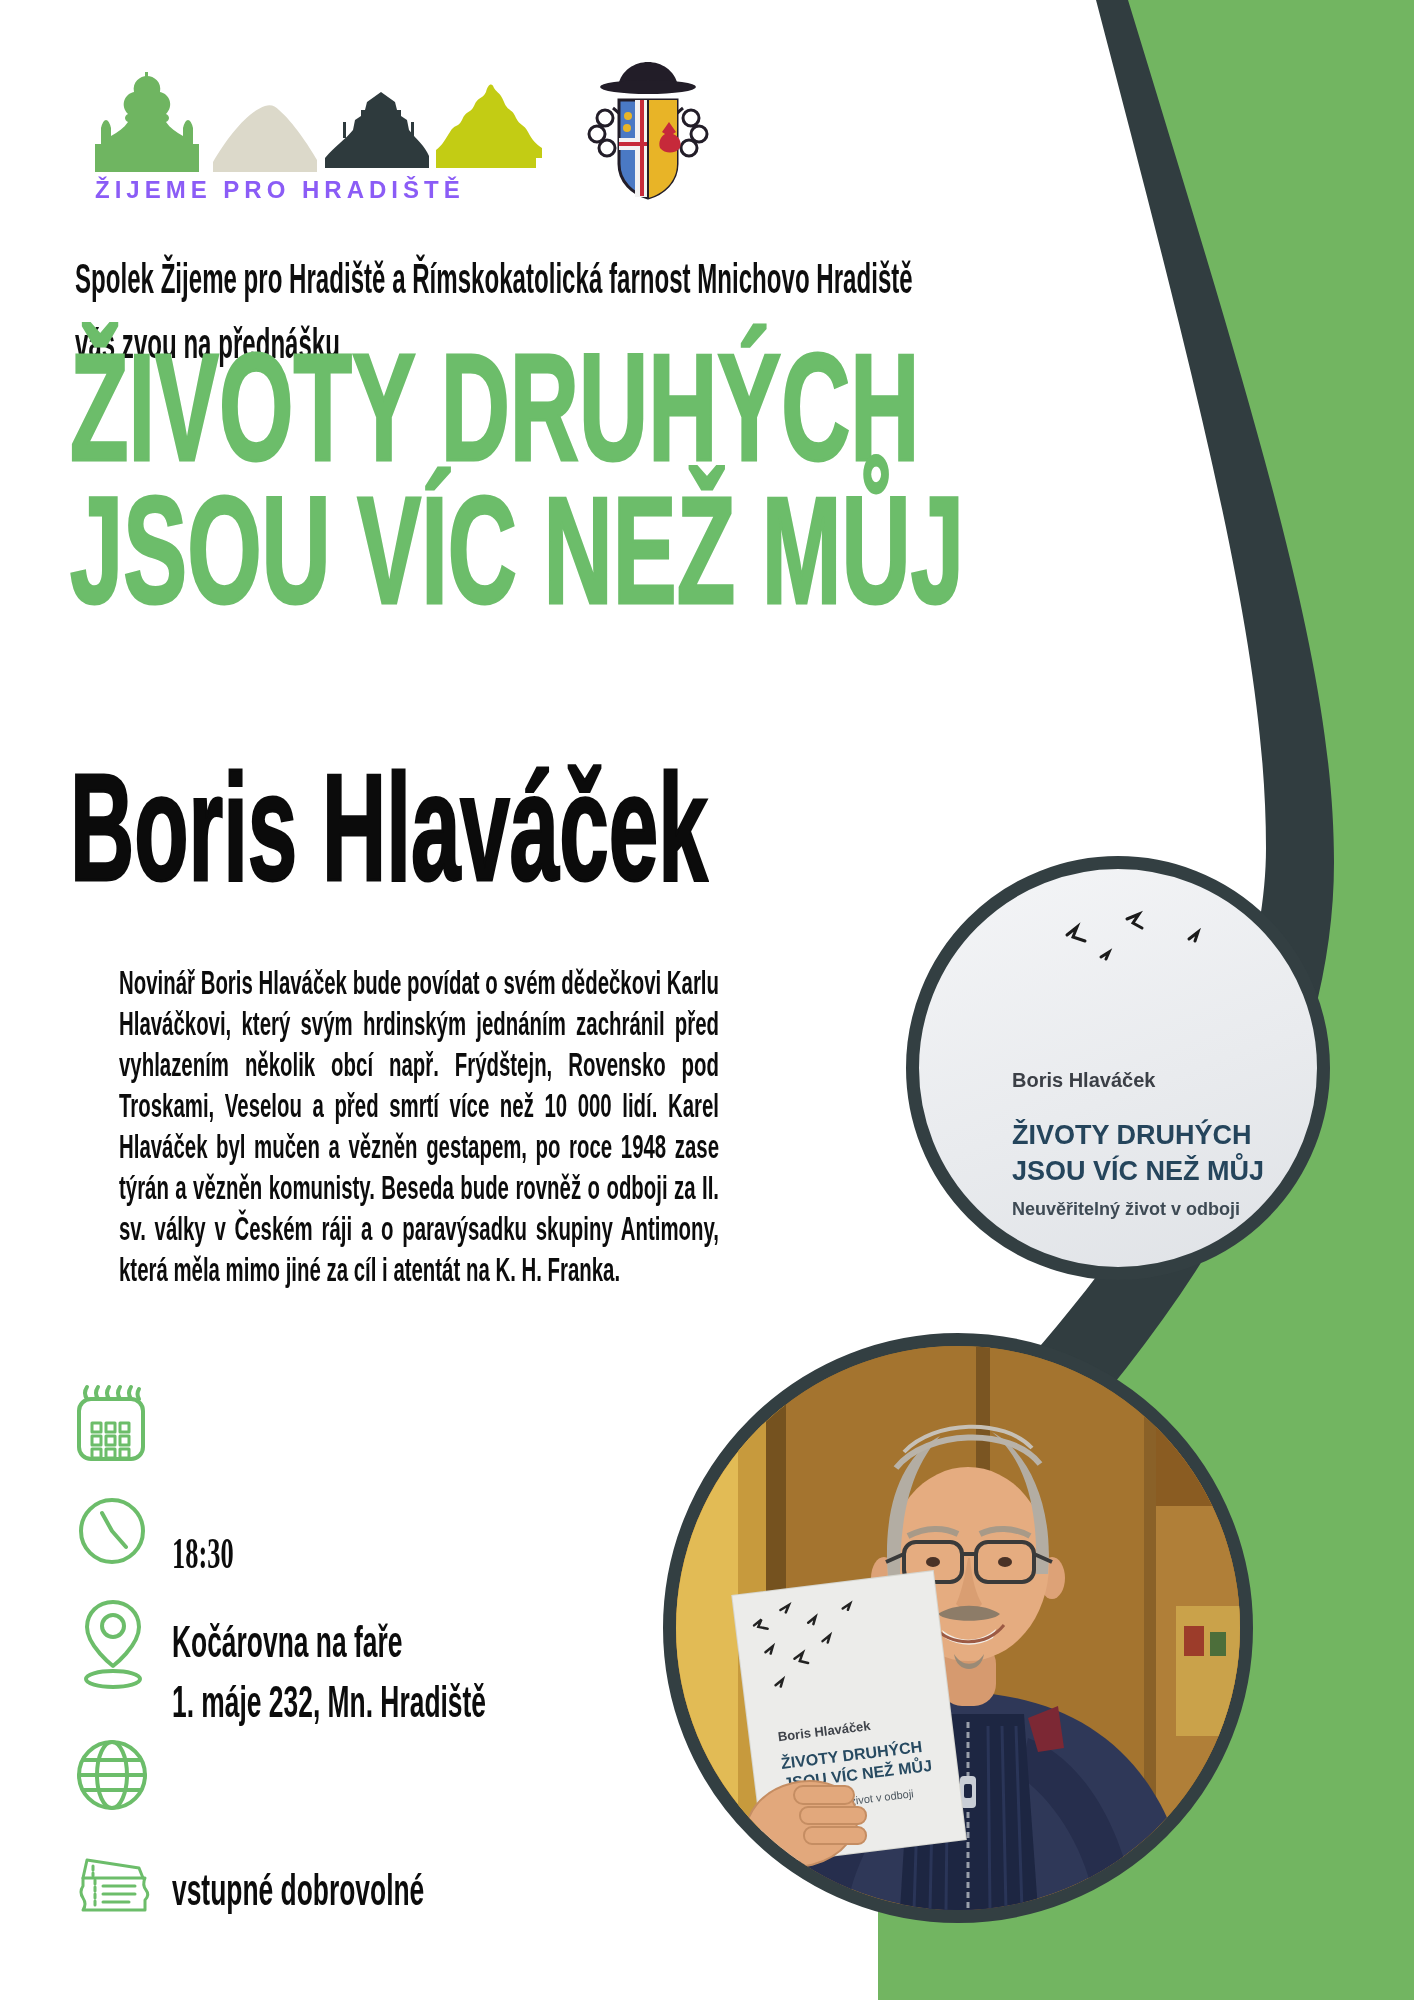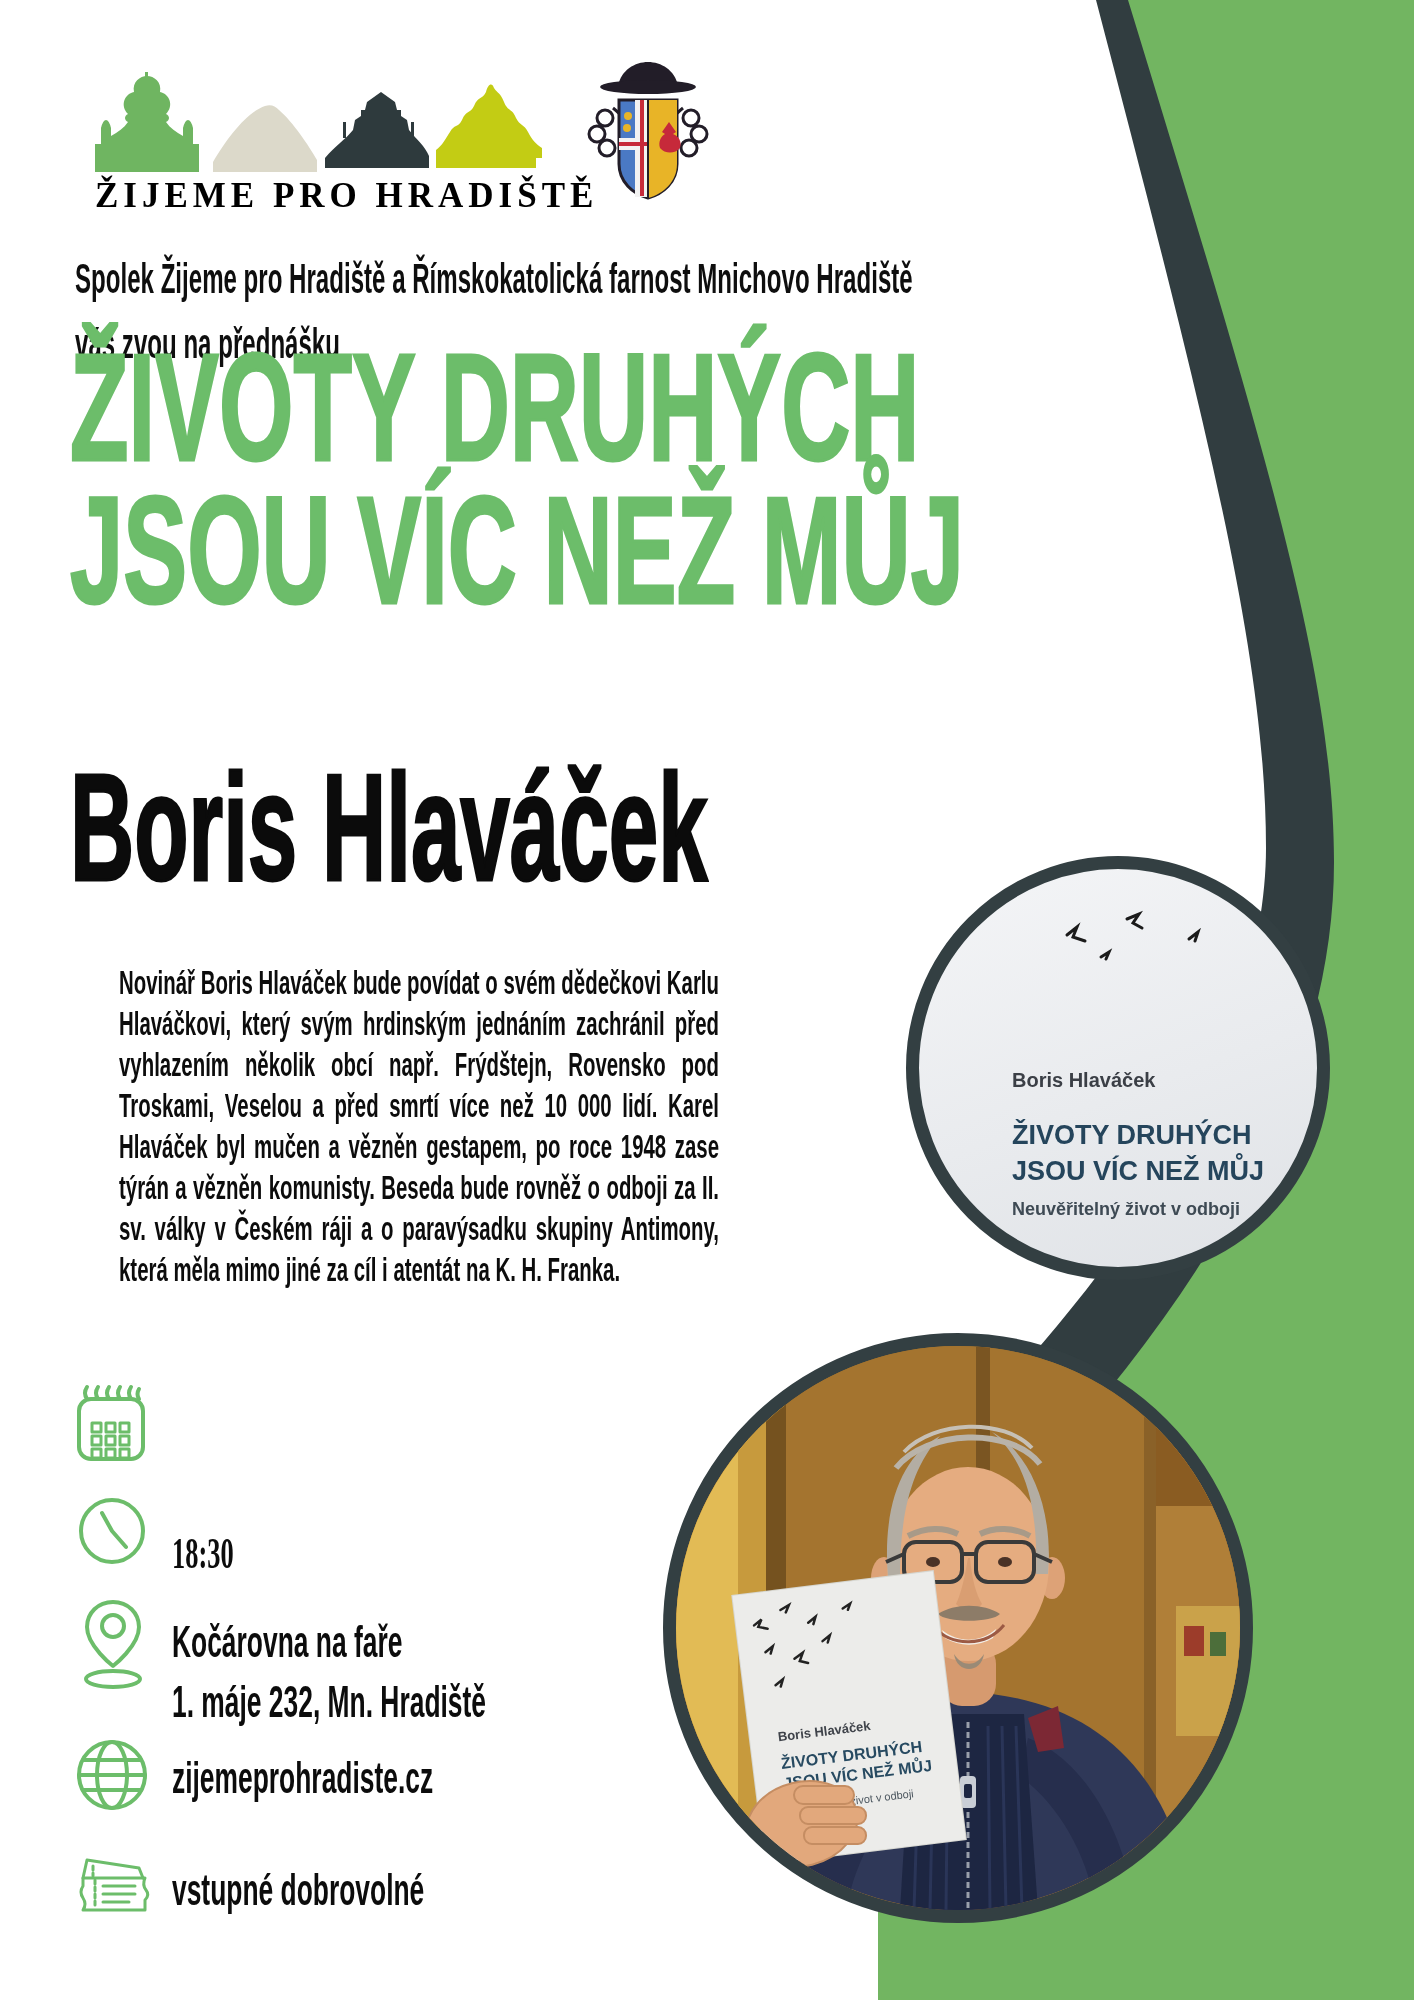--- a/index.html
+++ b/index.html
@@ -1,21 +1,21 @@
 <!DOCTYPE html>
 <html><head>
 <meta charset="utf-8">
 <style>
   html,body{margin:0;padding:0;background:#888;}
   .poster{position:relative;width:1414px;height:2000px;background:#ffffff;overflow:hidden;
           font-family:"Liberation Sans",sans-serif;margin:0 auto;}
   .abs{position:absolute;}
   .bgsvg{position:absolute;left:0;top:0;z-index:0;}
   .cnd{transform-origin:0 0;white-space:nowrap;}
-  .logo-text{font-weight:bold;font-size:35px;letter-spacing:5px;color:#000000;font-family:Liberation Serif, serif;}
+  .logo-text{font-weight:bold;font-size:24px;letter-spacing:5px;color:#8b5cf6;}
   .intro{font-weight:bold;font-size:43px;line-height:65px;color:#0e0e0e;transform:scaleX(.56);}
   .big-title{font-weight:bold;font-size:152px;line-height:143px;color:#6cbd6a;transform:scaleX(.63);
              -webkit-text-stroke:3px #6cbd6a;}
   .speaker{font-weight:bold;font-size:152px;line-height:150px;color:#0b0b0b;transform:scaleX(.585);
            -webkit-text-stroke:3px #0b0b0b;}
   .desc{font-weight:bold;font-size:34px;line-height:41px;color:#0c0c0c;text-align:justify;
         transform:scaleX(.60);transform-origin:0 0;width:1000px;white-space:normal;}
   .detail-text{font-weight:bold;font-size:44px;line-height:60px;color:#0c0c0c;transform:scaleX(.60);}
   .circle{position:absolute;box-sizing:border-box;border:13px solid #333f42;border-radius:50%;
           overflow:hidden;z-index:3;}
@@ -146,23 +146,20 @@
   <div class="abs" style="left:172px;top:1604px;z-index:1;margin-top:8px;">
     <div class="cnd detail-text">Kočárovna na faře</div>
     <div class="cnd detail-text">1. máje 232, Mn. Hradiště</div>
   </div>
 
   <svg class="abs ic" style="left:75px;top:1738px;z-index:1;" width="74" height="74" viewBox="0 0 74 74">
     <circle cx="37" cy="37" r="33"></circle>
     <ellipse cx="37" cy="37" rx="15" ry="33"></ellipse>
     <path d="M8,22 L66,22 M4,37 L70,37 M8,52 L66,52"></path>
   </svg>
-  <div class="abs" style="left:172px;top:1748px;z-index:1;">
-    <div class="cnd detail-text">zijemeprohradiste.cz</div>
-  </div>
 
   <svg class="abs ic3" style="left:73px;top:1852px;z-index:1;" width="84" height="68" viewBox="0 0 84 68">
     <path d="M10,26 L14,8 L66,16 L70,26"></path>
     <path d="M20,14 L20,24" stroke-dasharray="4 3"></path>
     <path d="M10,26 L72,26 Q69,33 73,38 Q77,43 72,48 L72,58 L10,58 Q14,52 10,46 Q6,40 10,34 Z"></path>
     <path d="M22,28 L22,56" stroke-dasharray="4 3"></path>
     <path d="M30,34 L62,34 M30,42 L62,42 M30,50 L56,50"></path>
   </svg>
   <div class="abs" style="left:172px;top:1860px;z-index:1;">
     <div class="cnd detail-text">vstupné dobrovolné</div>

